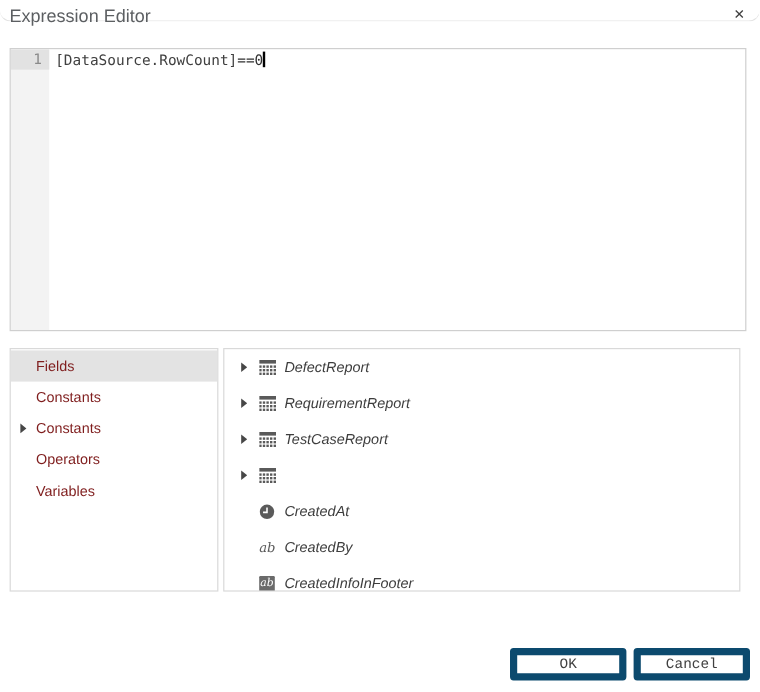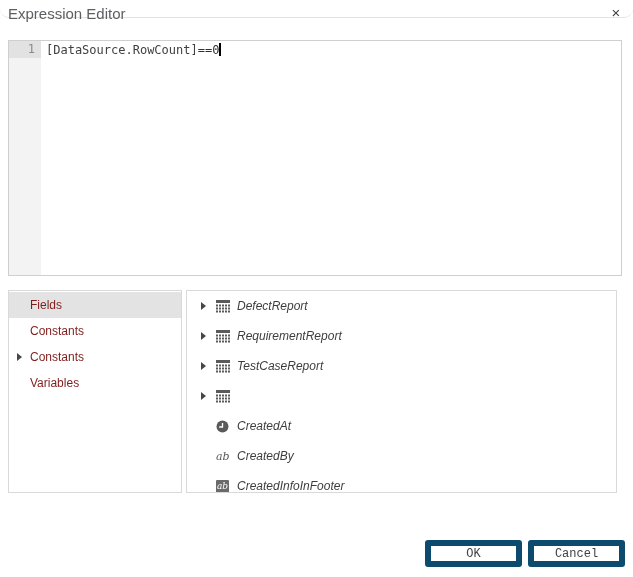--- a/index.html
+++ b/index.html
@@ -82,20 +82,23 @@
       <span>Fields</span>
     </div>
     <div class="cat-item">
       <span>Constants</span>
     </div>
     <div class="cat-item">
       <span class="tri"></span>
       <span>Constants</span>
     </div>
     <div class="cat-item">
+      <span>Operators</span>
+    </div>
+    <div class="cat-item">
       <span>Variables</span>
     </div>
   </div>
 
   <div class="tree-panel">
 
     <div class="tree-row">
       <span class="arrow-slot">
           <span class="tri" style="position:static"></span>
         </span>

